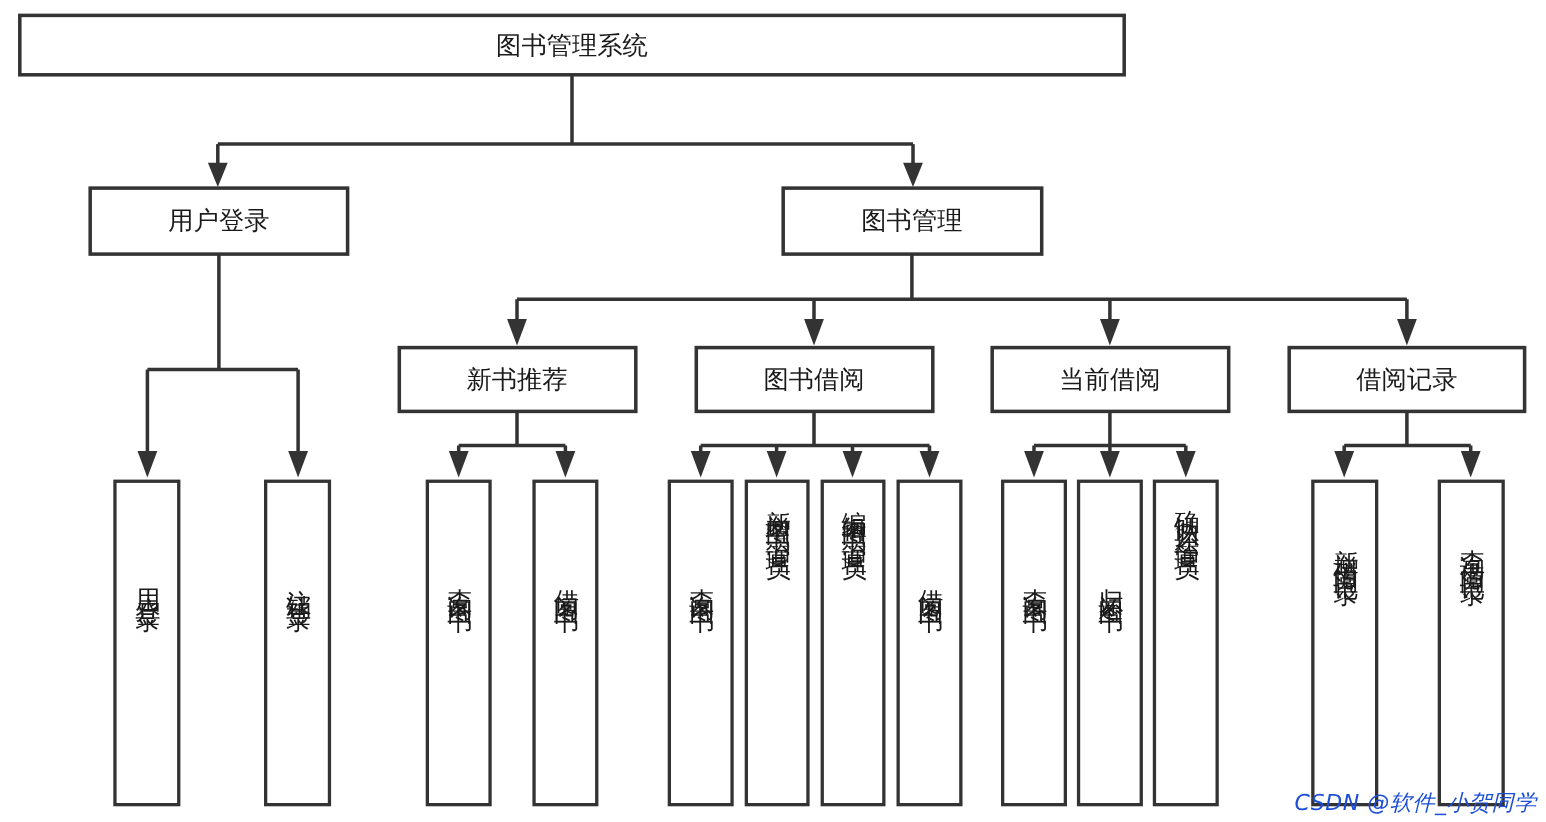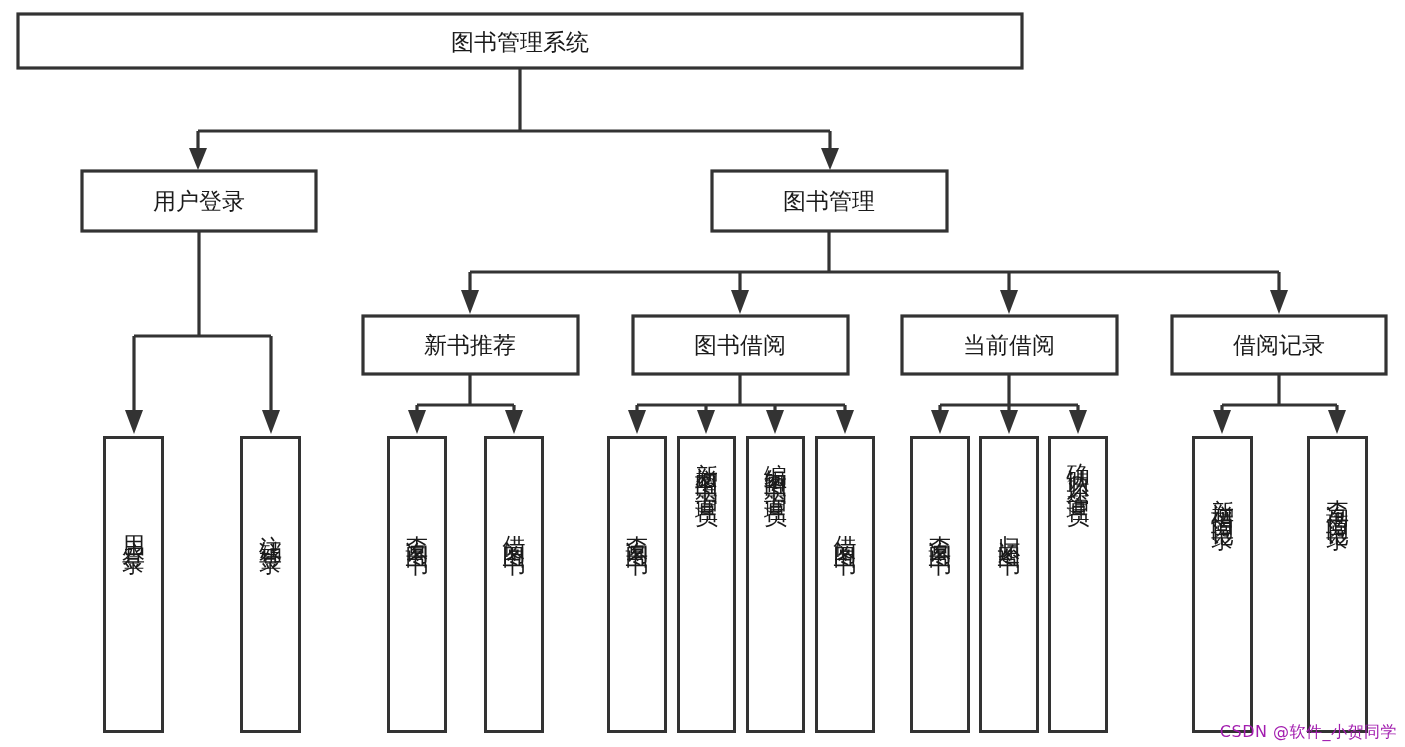--- a/index.html
+++ b/index.html
@@ -68,25 +68,26 @@
     letter-spacing: 6px;
     color: #1a1a1a;
     white-space: nowrap;
     display: block;
   }
   .watermark {
     position: absolute;
     right: 8px;
     bottom: 4px;
     font-family: "DejaVu Sans", "Liberation Sans", sans-serif;
-    font-size: 16px;
-    color: #a21caf;
+    font-size: 20px;
+    color: #1d4ed8;
     letter-spacing: 0.5px;
     white-space: nowrap;
     pointer-events: none;
+    font-style: italic;
   }
 </style>
 </head>
 <body>
 
 <div id="diagram-root">
 
   <svg id="tree-svg" viewBox="0 0 1405 747">
     <defs>
       <marker id="arrow" viewBox="0 0 12 14" refX="1" refY="7" markerWidth="12" markerHeight="14" orient="auto-start-reverse" markerUnits="userSpaceOnUse">

